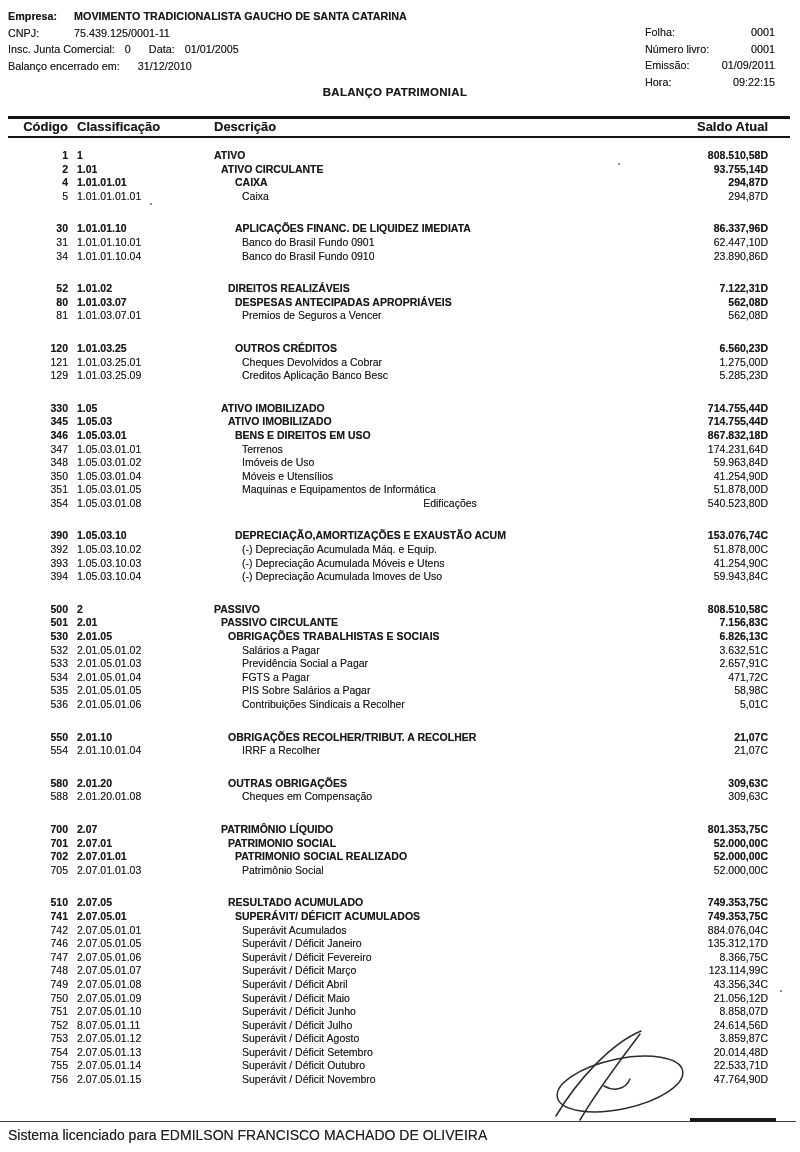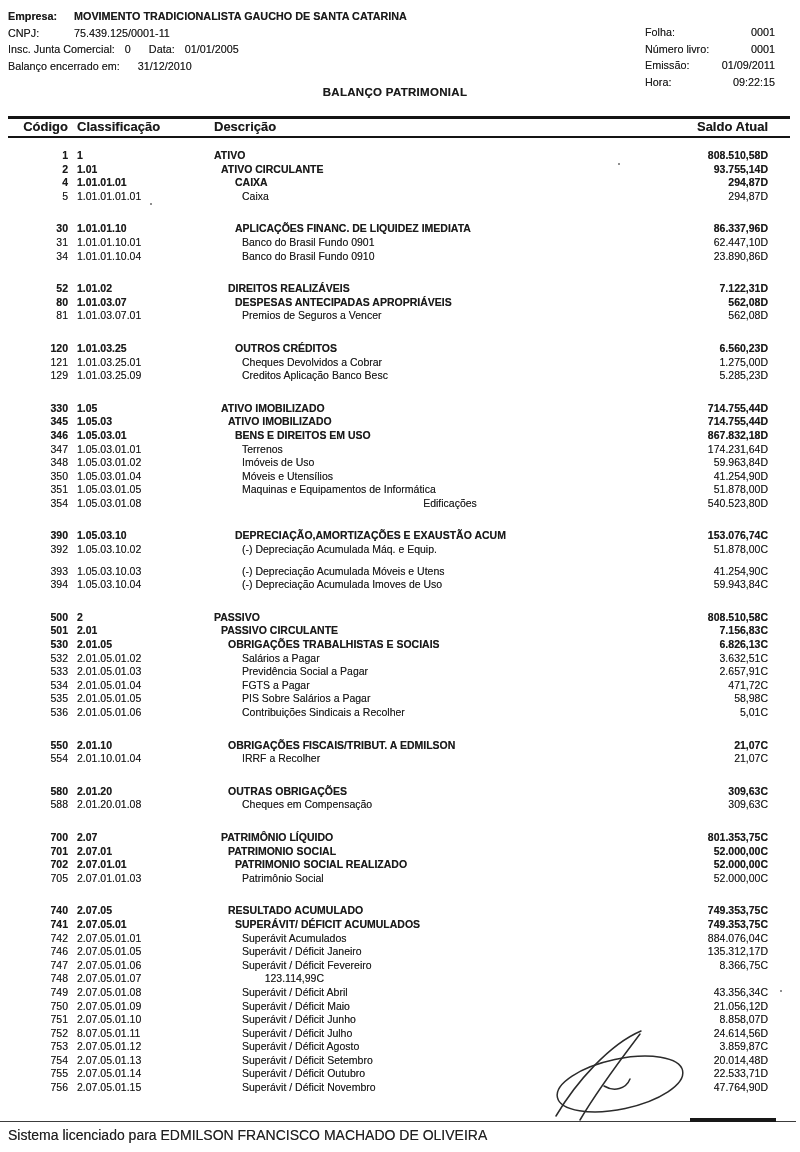--- a/index.html
+++ b/index.html
@@ -242,21 +242,21 @@
     </div>
         <div class="row">
       <span class="col-code">392</span>
       <span class="col-cls">1.05.03.10.02</span>
       <span class="col-desc" style="padding-left: 28px;">(-) Depreciação Acumulada Máq. e Equip.</span>
       <span class="col-val">51.878,00C</span>
     </div>
         <div class="row">
       <span class="col-code">393</span>
       <span class="col-cls">1.05.03.10.03</span>
-      <span class="col-desc" style="padding-left: 28px; margin-top: 8px;">(-) Depreciação Acumulada Móveis e Utens</span>
+      <span class="col-desc" style="padding-left: 28px;">(-) Depreciação Acumulada Móveis e Utens</span>
       <span class="col-val">41.254,90C</span>
     </div>
         <div class="row">
       <span class="col-code">394</span>
       <span class="col-cls">1.05.03.10.04</span>
       <span class="col-desc" style="padding-left: 28px;">(-) Depreciação Acumulada Imoves de Uso</span>
       <span class="col-val">59.943,84C</span>
     </div>
       </div>
       <div class="group">
@@ -306,21 +306,21 @@
       <span class="col-code">536</span>
       <span class="col-cls">2.01.05.01.06</span>
       <span class="col-desc" style="padding-left: 28px;">Contribuições Sindicais a Recolher</span>
       <span class="col-val">5,01C</span>
     </div>
       </div>
       <div class="group">
         <div class="row bold">
       <span class="col-code">550</span>
       <span class="col-cls">2.01.10</span>
-      <span class="col-desc" style="padding-left: 14px;">OBRIGAÇÕES FISCAIS/TRIBUT. A EDMILSON</span>
+      <span class="col-desc" style="padding-left: 14px;">OBRIGAÇÕES RECOLHER/TRIBUT. A RECOLHER</span>
       <span class="col-val">21,07C</span>
     </div>
         <div class="row">
       <span class="col-code">554</span>
       <span class="col-cls">2.01.10.01.04</span>
       <span class="col-desc" style="padding-left: 28px;">IRRF a Recolher</span>
       <span class="col-val">21,07C</span>
     </div>
       </div>
       <div class="group">
@@ -358,21 +358,21 @@
     </div>
         <div class="row">
       <span class="col-code">705</span>
       <span class="col-cls">2.07.01.01.03</span>
       <span class="col-desc" style="padding-left: 28px;">Patrimônio Social</span>
       <span class="col-val">52.000,00C</span>
     </div>
       </div>
       <div class="group">
         <div class="row bold">
-      <span class="col-code">740</span>
+      <span class="col-code">510</span>
       <span class="col-cls">2.07.05</span>
       <span class="col-desc" style="padding-left: 14px;">RESULTADO ACUMULADO</span>
       <span class="col-val">749.353,75C</span>
     </div>
         <div class="row bold">
       <span class="col-code">741</span>
       <span class="col-cls">2.07.05.01</span>
       <span class="col-desc" style="padding-left: 21px;">SUPERÁVIT/ DÉFICIT ACUMULADOS</span>
       <span class="col-val">749.353,75C</span>
     </div>
@@ -390,20 +390,21 @@
     </div>
         <div class="row">
       <span class="col-code">747</span>
       <span class="col-cls">2.07.05.01.06</span>
       <span class="col-desc" style="padding-left: 28px;">Superávit / Déficit Fevereiro</span>
       <span class="col-val">8.366,75C</span>
     </div>
         <div class="row">
       <span class="col-code">748</span>
       <span class="col-cls">2.07.05.01.07</span>
+      <span class="col-desc" style="padding-left: 28px;">Superávit / Déficit Março</span>
       <span class="col-val">123.114,99C</span>
     </div>
         <div class="row">
       <span class="col-code">749</span>
       <span class="col-cls">2.07.05.01.08</span>
       <span class="col-desc" style="padding-left: 28px;">Superávit / Déficit Abril</span>
       <span class="col-val">43.356,34C</span>
     </div>
         <div class="row">
       <span class="col-code">750</span>

